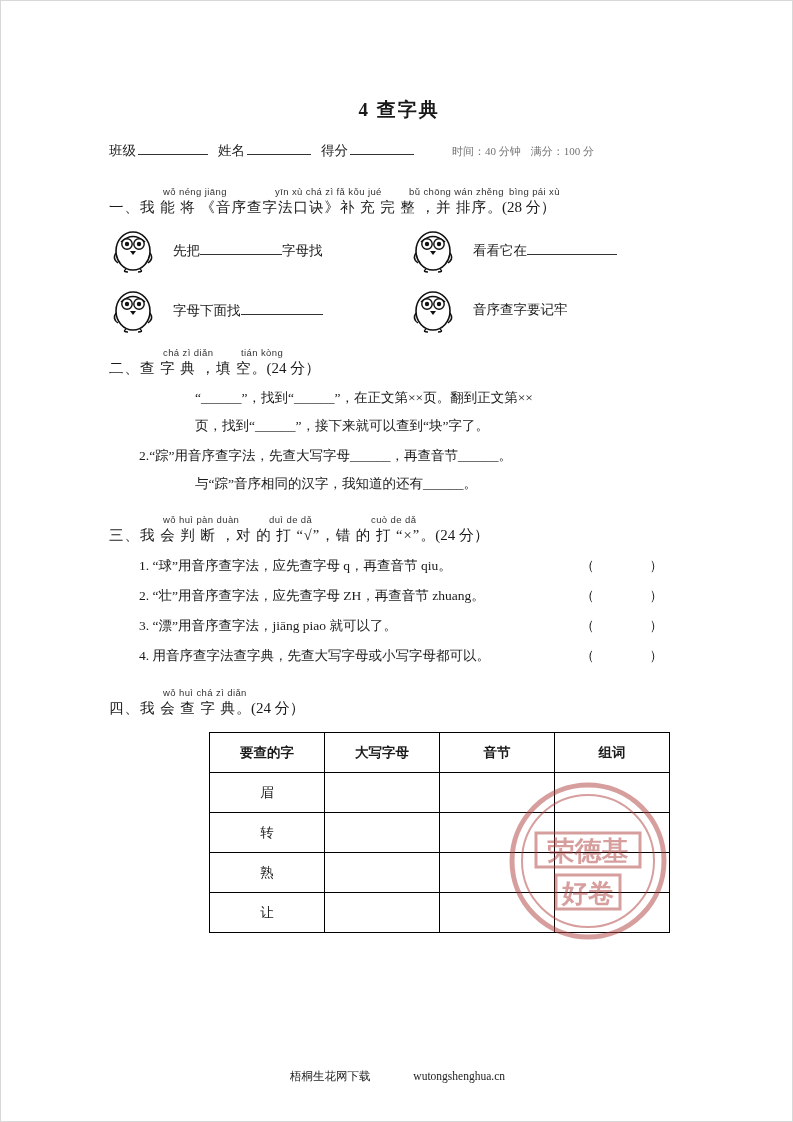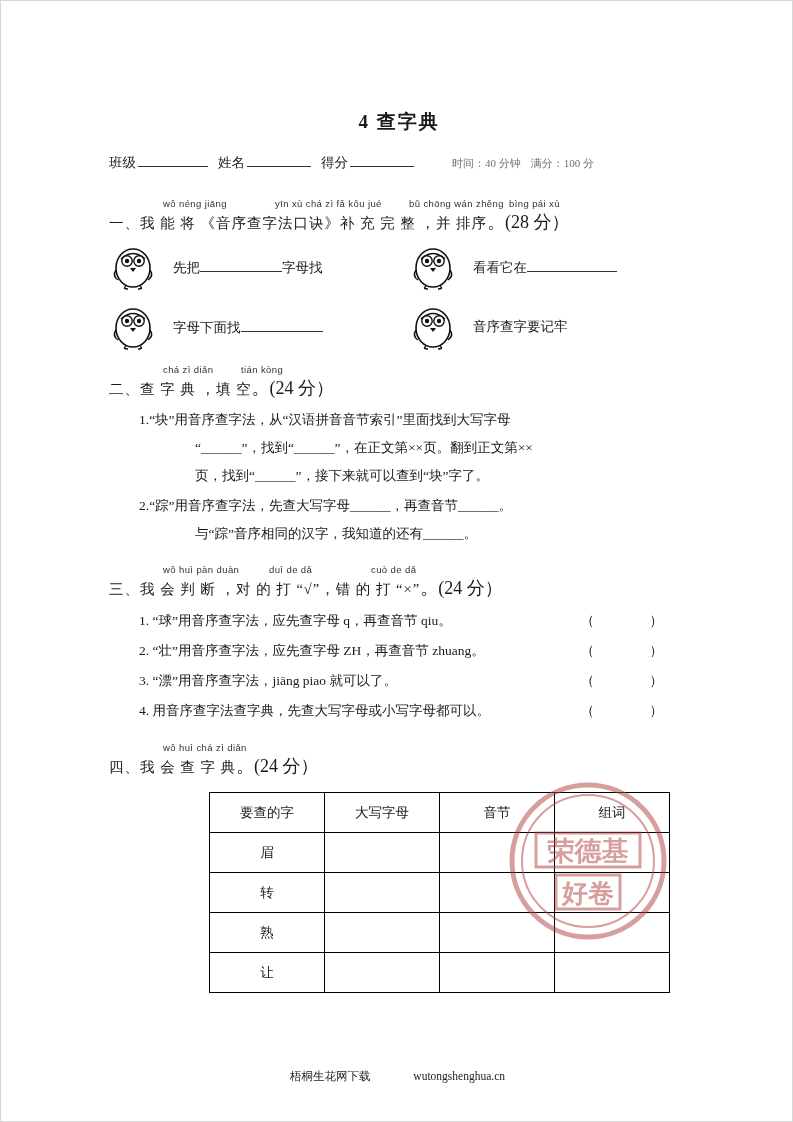--- a/index.html
+++ b/index.html
@@ -14,21 +14,21 @@
   .page{
     position:absolute;
     left:0;top:0;
     width:793px;height:1122px;
     box-sizing:border-box;
     border:1px solid #d8d8d8;
   }
   .content{
     position:absolute;
     left:108px;
-    top:108px;
+    top:96px;
     width:580px;
   }
   .doc-title{
     text-align:center;
     font-size:19px;
     font-weight:bold;
     letter-spacing:2px;
     margin:0 0 18px 0;
     font-family:"Liberation Serif", serif;
   }
@@ -62,21 +62,21 @@
     color:#333;
     font-family:"Liberation Sans", sans-serif;
     letter-spacing:0.4px;
   }
   .pinyin-row span{position:absolute;top:0;white-space:nowrap;}
   .sec-head{
     font-size:14.5px;
     letter-spacing:1px;
     white-space:nowrap;
   }
-  .sec-head .score{font-size:18px;letter-spacing:0;}
+  .sec-head .score{font-size:15px;letter-spacing:0;}
 
   
   .peng-wrap{margin:10px 0 4px 0;}
   .peng-row{
     display:flex;
     align-items:center;
     margin-bottom:14px;
   }
   .peng-cell{
     display:flex;
@@ -126,21 +126,21 @@
     width:448px;
     table-layout:fixed;
   }
   table.cz td,table.cz th{
     border:1px solid #000;
     height:37px;
     text-align:center;
     font-size:13.5px;
     font-weight:normal;
   }
-  table.cz th{font-weight:normal;}
+  table.cz th{font-weight:bold;}
   .col-a{width:112px;}
   .col-b{width:112px;}
   .col-c{width:112px;}
   .col-d{width:112px;}
 
   
   .footer{
     position:absolute;
     left:0;
     top:1068px;
@@ -278,21 +278,20 @@
       <div class="pinyin-row">
         <span style="left:54px">chá zì diǎn</span>
         <span style="left:132px">tián kòng</span>
       </div>
       <div class="sec-head">
         <span>二、查 字 典 ，填 空</span><span class="score">。(24 分）</span>
       </div>
     </div>
 
     <div class="qitem">
-      <div><span class="ind">1.</span><span>“块”用音序查字法，从“汉语拼音音节索引”里面找到大写字母</span></div>
       <div class="line2">“______”，找到“______”，在正文第××页。翻到正文第××</div>
       <div class="line2">页，找到“______”，接下来就可以查到“块”字了。</div>
     </div>
 
     <div class="qitem" style="margin-top:2px">
       <div><span class="ind">2.</span><span>“踪”用音序查字法，先查大写字母______，再查音节______。</span></div>
       <div class="line2">与“踪”音序相同的汉字，我知道的还有______。</div>
     </div>
 
     <div class="sec" style="margin-top:16px">

